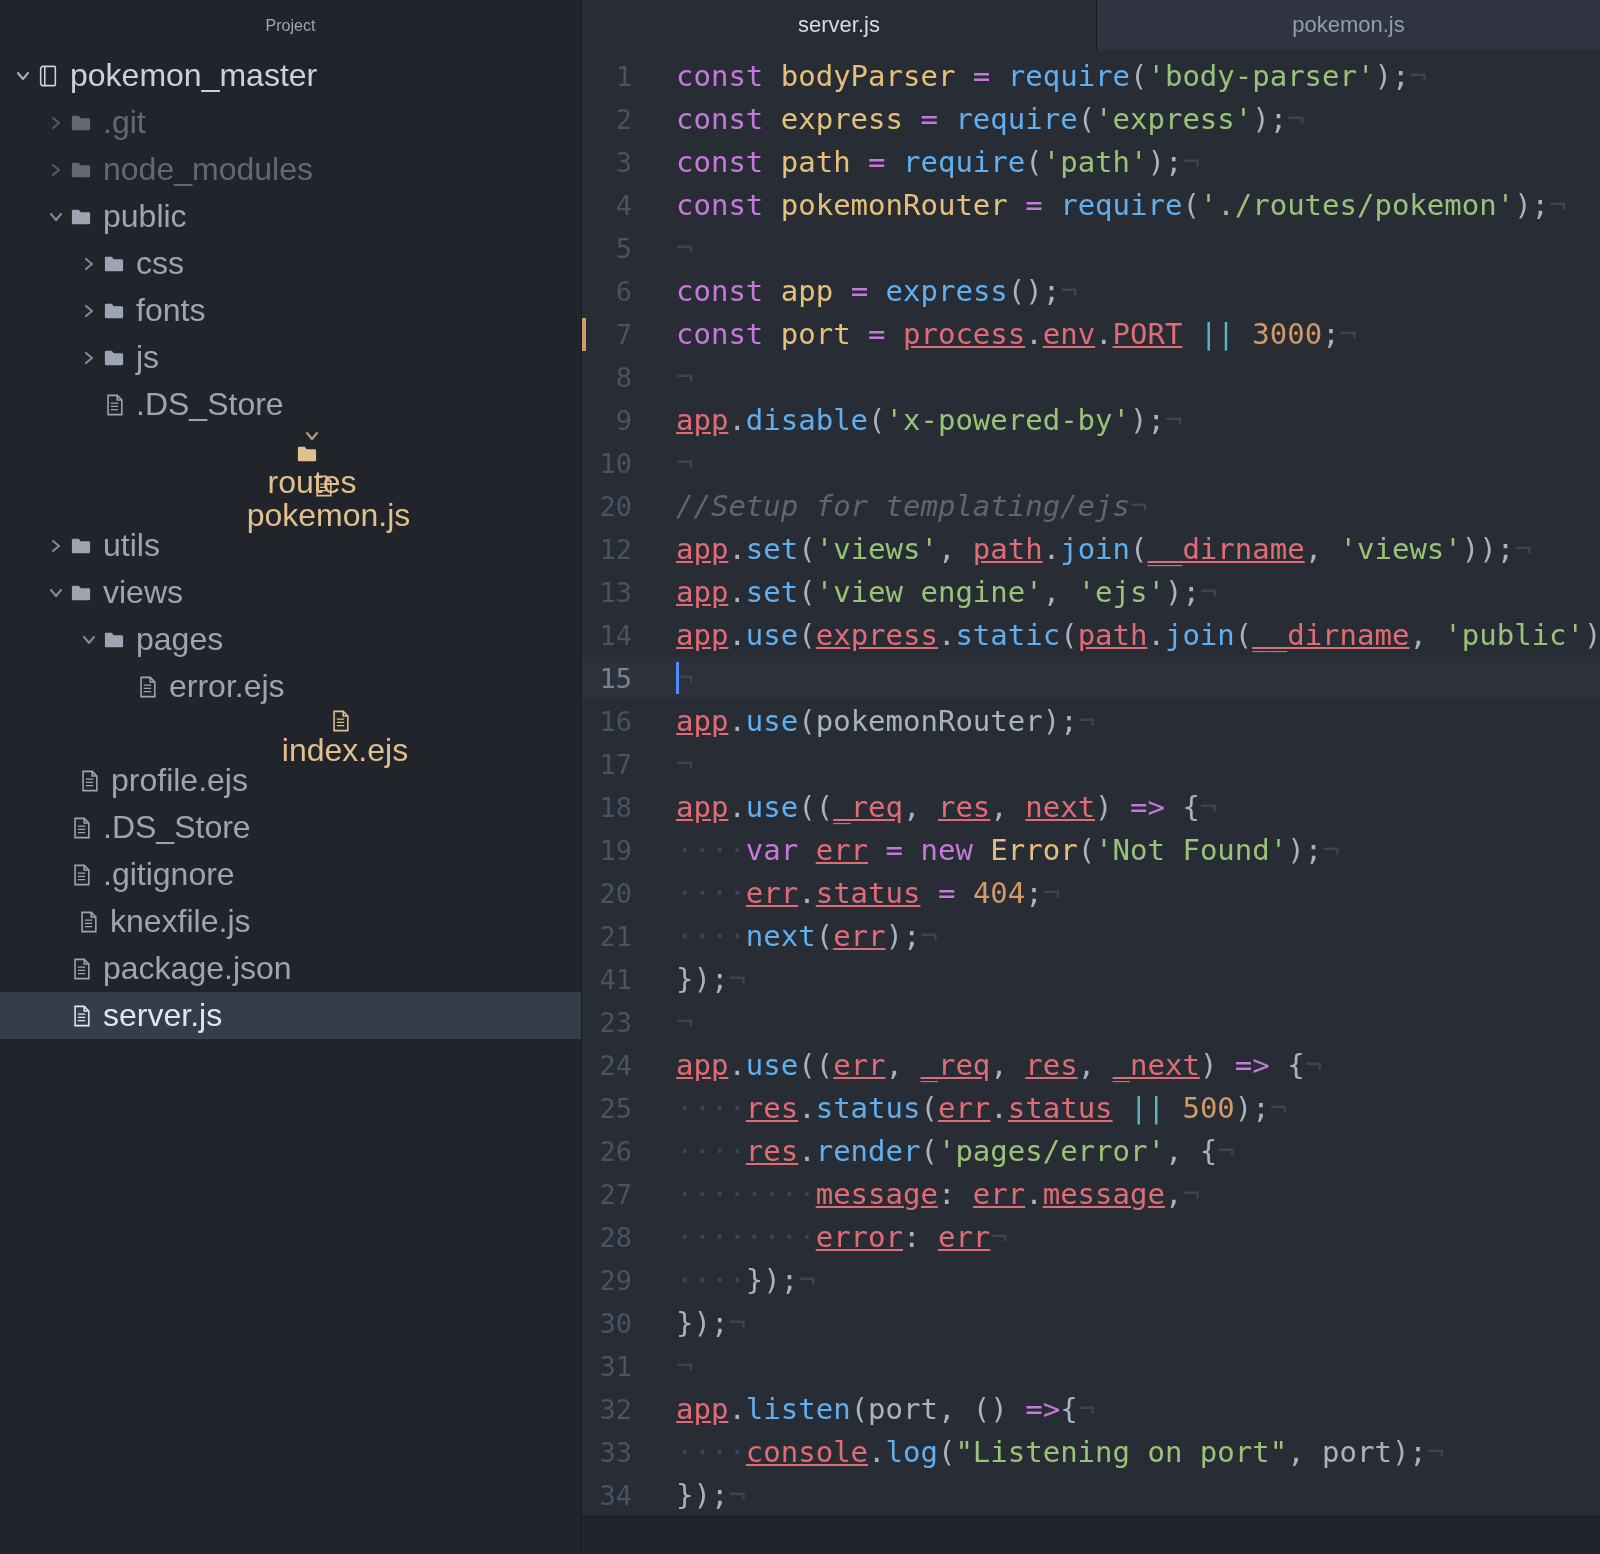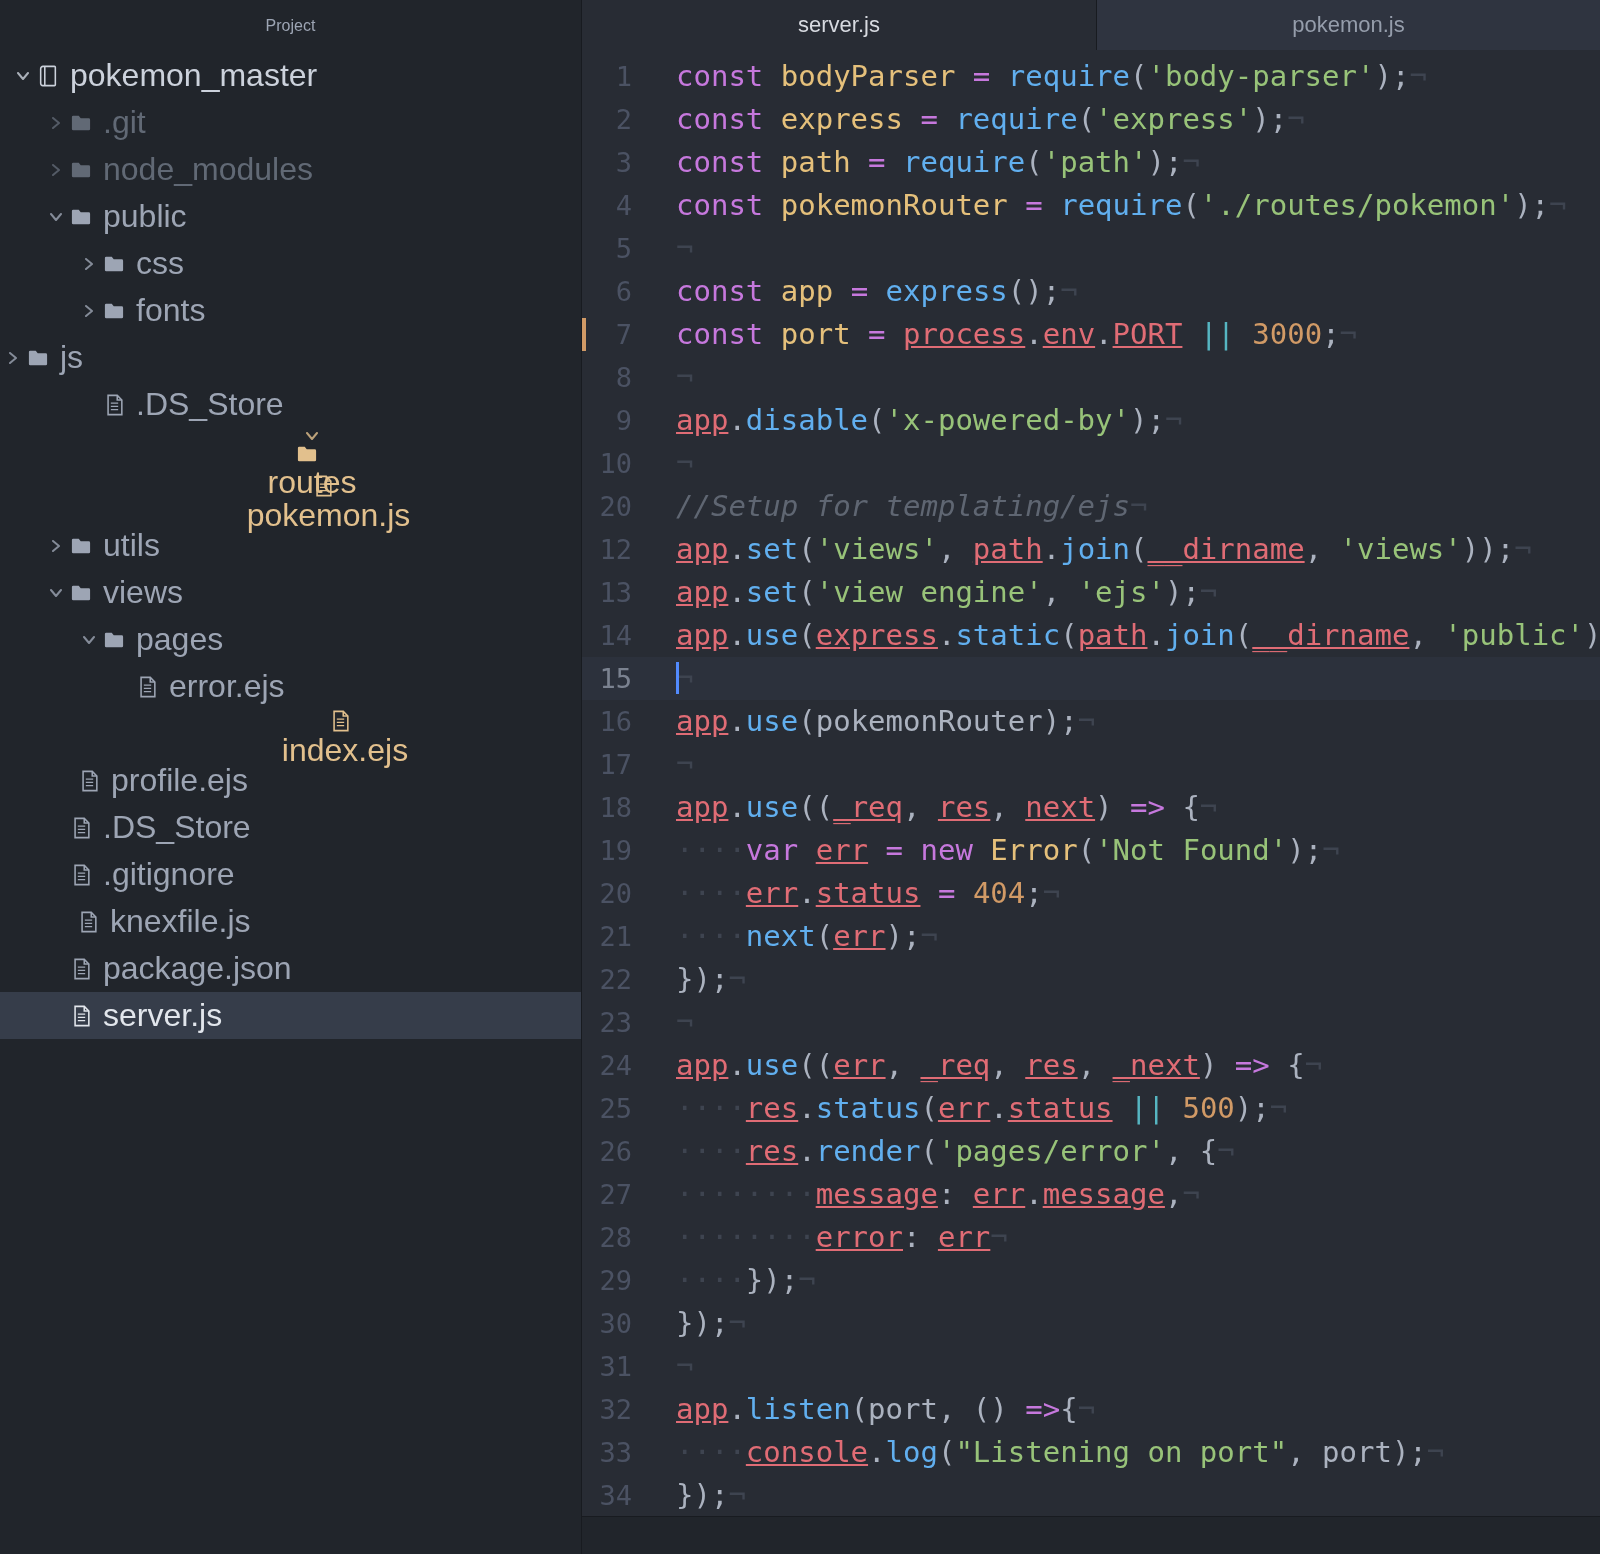--- a/index.html
+++ b/index.html
@@ -132,21 +132,21 @@
               <polyline points="5,3 11,8 5,13" fill="none" stroke="currentColor" stroke-width="2" stroke-linecap="round" stroke-linejoin="round"></polyline>
             </svg>
           </span>
           <span class="ticon">
             <svg width="22" height="20" viewBox="0 0 24 22">
               <path d="M2 4.5A1.5 1.5 0 0 1 3.5 3h6l2.2 2.8h8.8A1.5 1.5 0 0 1 22 7.3v10.2a1.5 1.5 0 0 1-1.5 1.5h-17A1.5 1.5 0 0 1 2 17.5z" fill="currentColor"></path>
             </svg>
           </span>
           <span class="tlabel">fonts</span>
         </div>
-        <div class="trow s-normal" style="">
+        <div class="trow s-normal" style="padding-left: 76px;">
           <span class="chev">
             <svg width="16" height="16" viewBox="0 0 16 16">
               <polyline points="5,3 11,8 5,13" fill="none" stroke="currentColor" stroke-width="2" stroke-linecap="round" stroke-linejoin="round"></polyline>
             </svg>
           </span>
           <span class="ticon">
             <svg width="22" height="20" viewBox="0 0 24 22">
               <path d="M2 4.5A1.5 1.5 0 0 1 3.5 3h6l2.2 2.8h8.8A1.5 1.5 0 0 1 22 7.3v10.2a1.5 1.5 0 0 1-1.5 1.5h-17A1.5 1.5 0 0 1 2 17.5z" fill="currentColor"></path>
             </svg>
           </span>
@@ -341,21 +341,21 @@
         <div class="cline"><span class="ln">12</span><span class="lc"><span class="t-ob">app</span><span class="t-pl">.</span><span class="t-fn">set</span><span class="t-pl">(</span><span class="t-st">'views'</span><span class="t-pl">, </span><span class="t-ob">path</span><span class="t-pl">.</span><span class="t-fn">join</span><span class="t-pl">(</span><span class="t-ob">__dirname</span><span class="t-pl">, </span><span class="t-st">'views'</span><span class="t-pl">));</span><span class="t-iv">¬</span></span></div>
         <div class="cline"><span class="ln">13</span><span class="lc"><span class="t-ob">app</span><span class="t-pl">.</span><span class="t-fn">set</span><span class="t-pl">(</span><span class="t-st">'view engine'</span><span class="t-pl">, </span><span class="t-st">'ejs'</span><span class="t-pl">);</span><span class="t-iv">¬</span></span></div>
         <div class="cline"><span class="ln">14</span><span class="lc"><span class="t-ob">app</span><span class="t-pl">.</span><span class="t-fn">use</span><span class="t-pl">(</span><span class="t-ob">express</span><span class="t-pl">.</span><span class="t-fn">static</span><span class="t-pl">(</span><span class="t-ob">path</span><span class="t-pl">.</span><span class="t-fn">join</span><span class="t-pl">(</span><span class="t-ob">__dirname</span><span class="t-pl">, </span><span class="t-st">'public'</span><span class="t-pl">)));</span></span></div>
         <div class="cline active"><span class="ln">15</span><span class="lc"><span class="cursor"></span><span class="t-iv">¬</span></span></div>
         <div class="cline"><span class="ln">16</span><span class="lc"><span class="t-ob">app</span><span class="t-pl">.</span><span class="t-fn">use</span><span class="t-pl">(</span><span class="t-pl">pokemonRouter</span><span class="t-pl">);</span><span class="t-iv">¬</span></span></div>
         <div class="cline"><span class="ln">17</span><span class="lc"><span class="t-iv">¬</span></span></div>
         <div class="cline"><span class="ln">18</span><span class="lc"><span class="t-ob">app</span><span class="t-pl">.</span><span class="t-fn">use</span><span class="t-pl">((</span><span class="t-ob">_req</span><span class="t-pl">, </span><span class="t-ob">res</span><span class="t-pl">, </span><span class="t-ob">next</span><span class="t-pl">) </span><span class="t-op">=&gt;</span><span class="t-pl"> {</span><span class="t-iv">¬</span></span></div>
         <div class="cline"><span class="ln">19</span><span class="lc"><span class="t-iv">····</span><span class="t-kw">var</span><span class="t-pl"> </span><span class="t-ob">err</span><span class="t-pl"> </span><span class="t-op">=</span><span class="t-pl"> </span><span class="t-kw">new</span><span class="t-pl"> </span><span class="t-vr">Error</span><span class="t-pl">(</span><span class="t-st">'Not Found'</span><span class="t-pl">);</span><span class="t-iv">¬</span></span></div>
         <div class="cline"><span class="ln">20</span><span class="lc"><span class="t-iv">····</span><span class="t-ob">err</span><span class="t-pl">.</span><span class="t-ob">status</span><span class="t-pl"> </span><span class="t-op">=</span><span class="t-pl"> </span><span class="t-nm">404</span><span class="t-pl">;</span><span class="t-iv">¬</span></span></div>
         <div class="cline"><span class="ln">21</span><span class="lc"><span class="t-iv">····</span><span class="t-fn">next</span><span class="t-pl">(</span><span class="t-ob">err</span><span class="t-pl">);</span><span class="t-iv">¬</span></span></div>
-        <div class="cline"><span class="ln">22</span><span class="lc"><span class="t-pl">});</span><span class="t-iv">¬</span></span></div>
+        <div class="cline"><span class="ln">41</span><span class="lc"><span class="t-pl">});</span><span class="t-iv">¬</span></span></div>
         <div class="cline"><span class="ln">23</span><span class="lc"><span class="t-iv">¬</span></span></div>
         <div class="cline"><span class="ln">24</span><span class="lc"><span class="t-ob">app</span><span class="t-pl">.</span><span class="t-fn">use</span><span class="t-pl">((</span><span class="t-ob">err</span><span class="t-pl">, </span><span class="t-ob">_req</span><span class="t-pl">, </span><span class="t-ob">res</span><span class="t-pl">, </span><span class="t-ob">_next</span><span class="t-pl">) </span><span class="t-op">=&gt;</span><span class="t-pl"> {</span><span class="t-iv">¬</span></span></div>
         <div class="cline"><span class="ln">25</span><span class="lc"><span class="t-iv">····</span><span class="t-ob">res</span><span class="t-pl">.</span><span class="t-fn">status</span><span class="t-pl">(</span><span class="t-ob">err</span><span class="t-pl">.</span><span class="t-ob">status</span><span class="t-pl"> </span><span class="t-lg">||</span><span class="t-pl"> </span><span class="t-nm">500</span><span class="t-pl">);</span><span class="t-iv">¬</span></span></div>
         <div class="cline"><span class="ln">26</span><span class="lc"><span class="t-iv">····</span><span class="t-ob">res</span><span class="t-pl">.</span><span class="t-fn">render</span><span class="t-pl">(</span><span class="t-st">'pages/error'</span><span class="t-pl">, {</span><span class="t-iv">¬</span></span></div>
         <div class="cline"><span class="ln">27</span><span class="lc"><span class="t-iv">········</span><span class="t-ob">message</span><span class="t-pl">: </span><span class="t-ob">err</span><span class="t-pl">.</span><span class="t-ob">message</span><span class="t-pl">,</span><span class="t-iv">¬</span></span></div>
         <div class="cline"><span class="ln">28</span><span class="lc"><span class="t-iv">········</span><span class="t-ob">error</span><span class="t-pl">: </span><span class="t-ob">err</span><span class="t-iv">¬</span></span></div>
         <div class="cline"><span class="ln">29</span><span class="lc"><span class="t-iv">····</span><span class="t-pl">});</span><span class="t-iv">¬</span></span></div>
         <div class="cline"><span class="ln">30</span><span class="lc"><span class="t-pl">});</span><span class="t-iv">¬</span></span></div>
         <div class="cline"><span class="ln">31</span><span class="lc"><span class="t-iv">¬</span></span></div>
         <div class="cline"><span class="ln">32</span><span class="lc"><span class="t-ob">app</span><span class="t-pl">.</span><span class="t-fn">listen</span><span class="t-pl">(</span><span class="t-pl">port</span><span class="t-pl">, () </span><span class="t-op">=&gt;</span><span class="t-pl">{</span><span class="t-iv">¬</span></span></div>

